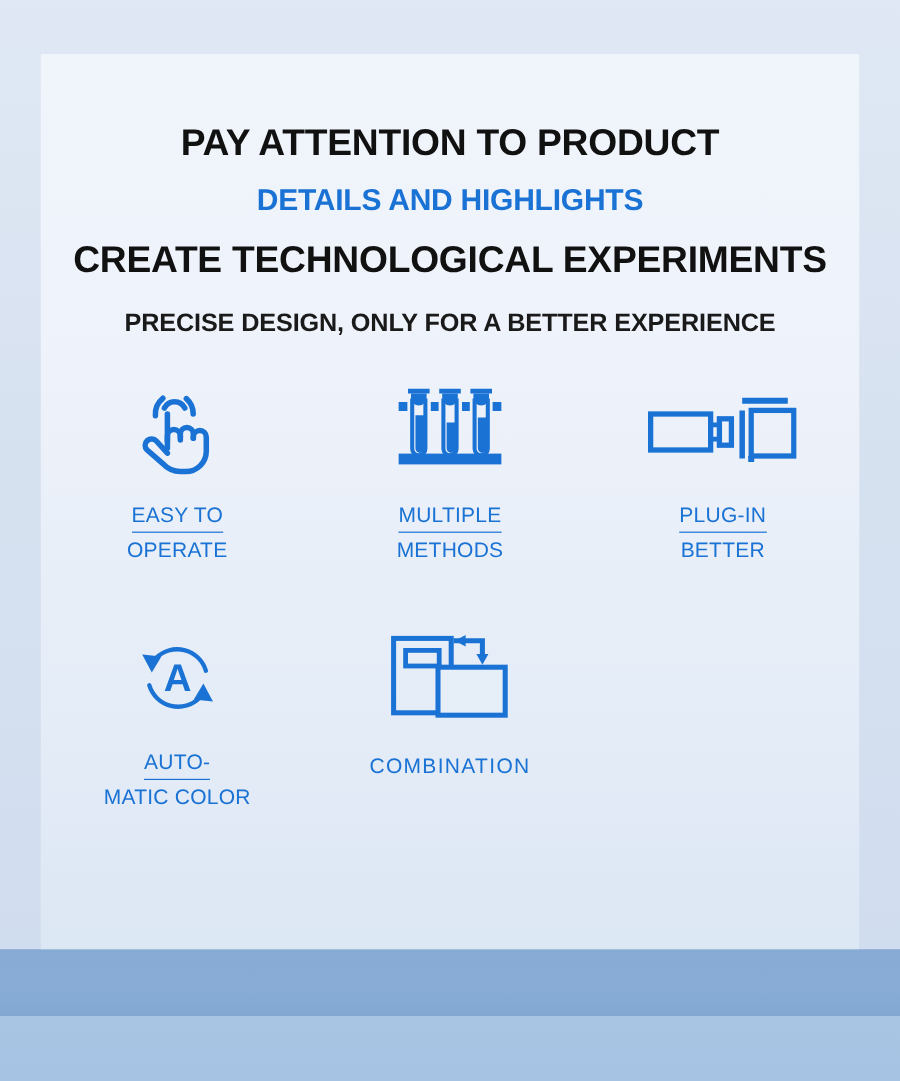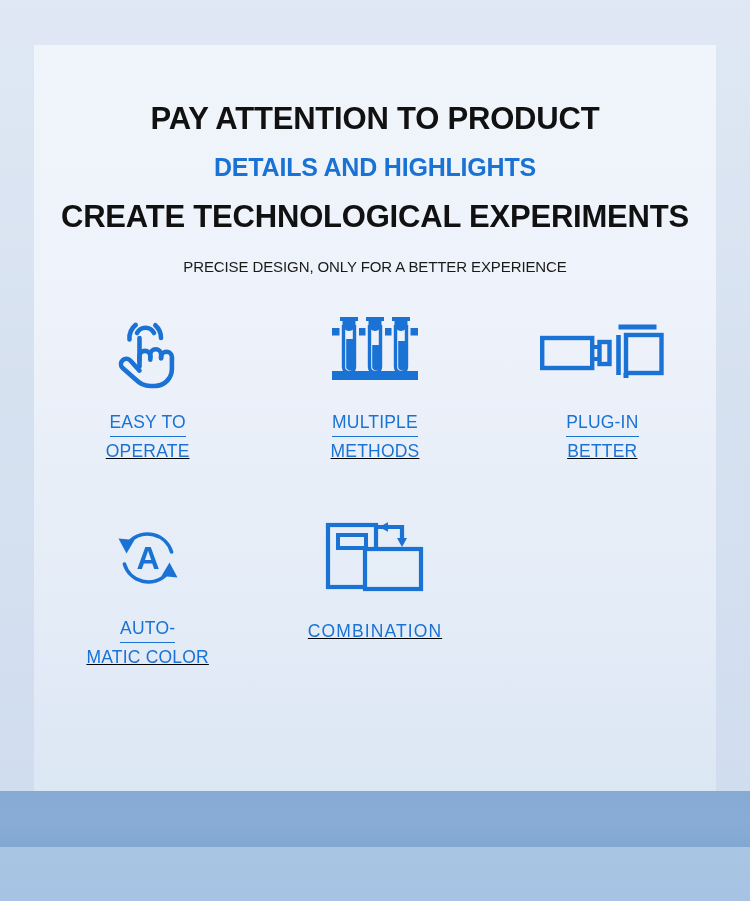--- a/index.html
+++ b/index.html
@@ -46,34 +46,33 @@
     font-weight:bold;
     letter-spacing:-0.2px;
     color:#111111;
     line-height:1.0;
   }
   .h1 { font-size:31px; margin-bottom:21px; }
   .h2 { font-size:25px; color:#1a73d4; margin-bottom:21px; }
   .h3 { font-size:31px; margin-bottom:26px; }
 
   .subtitle {
-    font-size:15px;
+    font-size:21px;
     color:#1a1a1a;
     letter-spacing:-0.1px;
-    font-weight:400;
+    font-weight:700;
   }
 
   
   .grid {
     margin-top:36px;
     display:grid;
     grid-template-columns:repeat(3,1fr);
     grid-row-gap:54px;
     padding:0 0;
-    text-decoration:underline;
   }
 
   .cell {
     display:flex;
     flex-direction:column;
     align-items:center;
   }
 
   .icon-wrap {
     height:82px;

